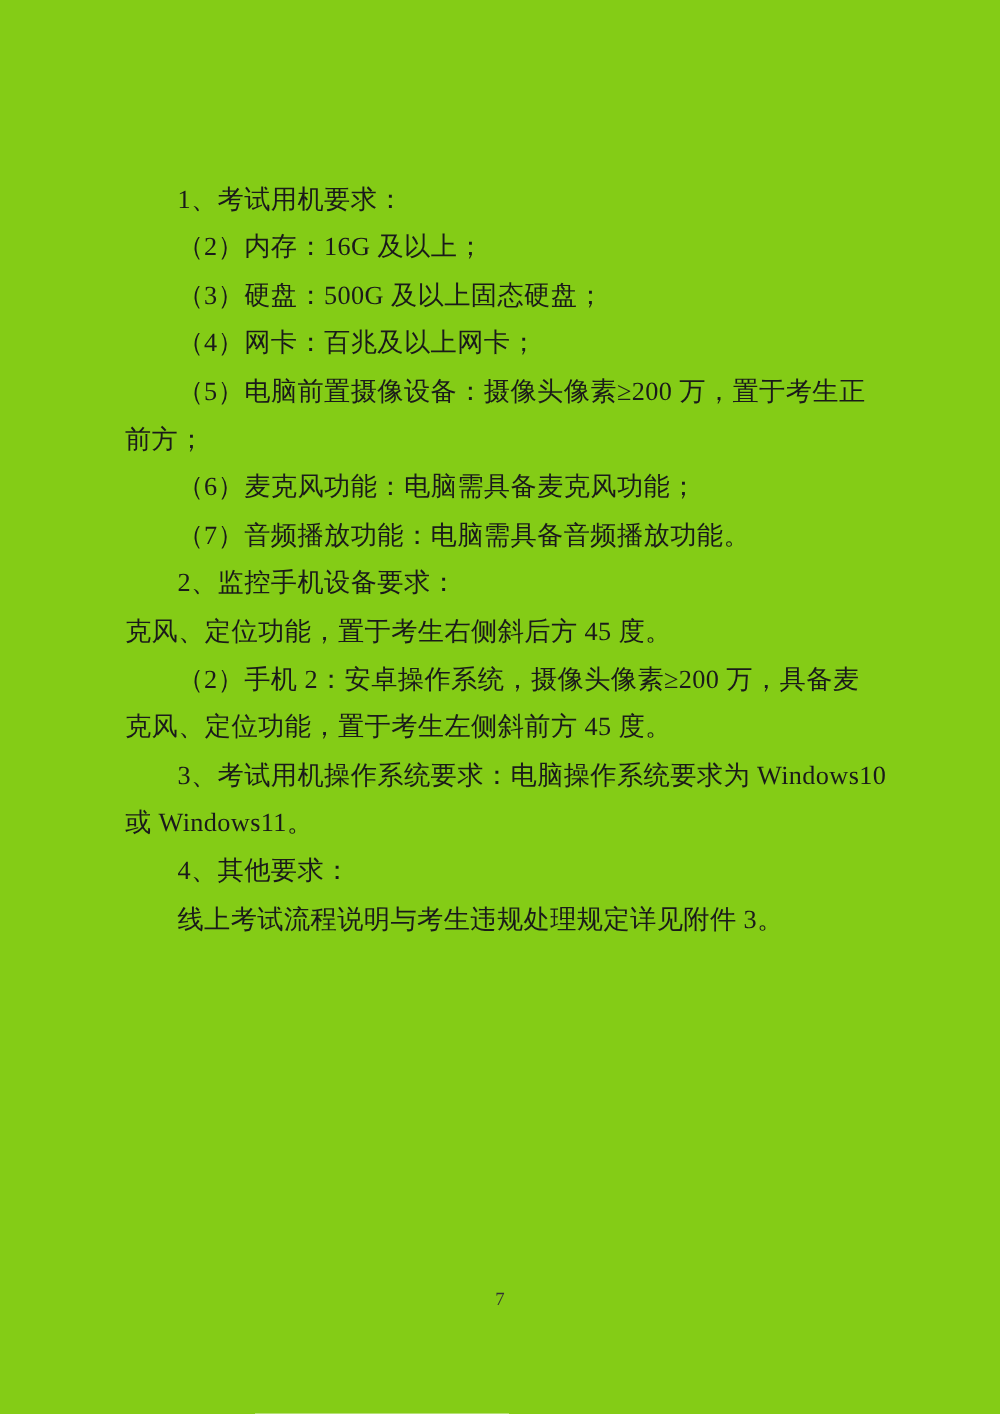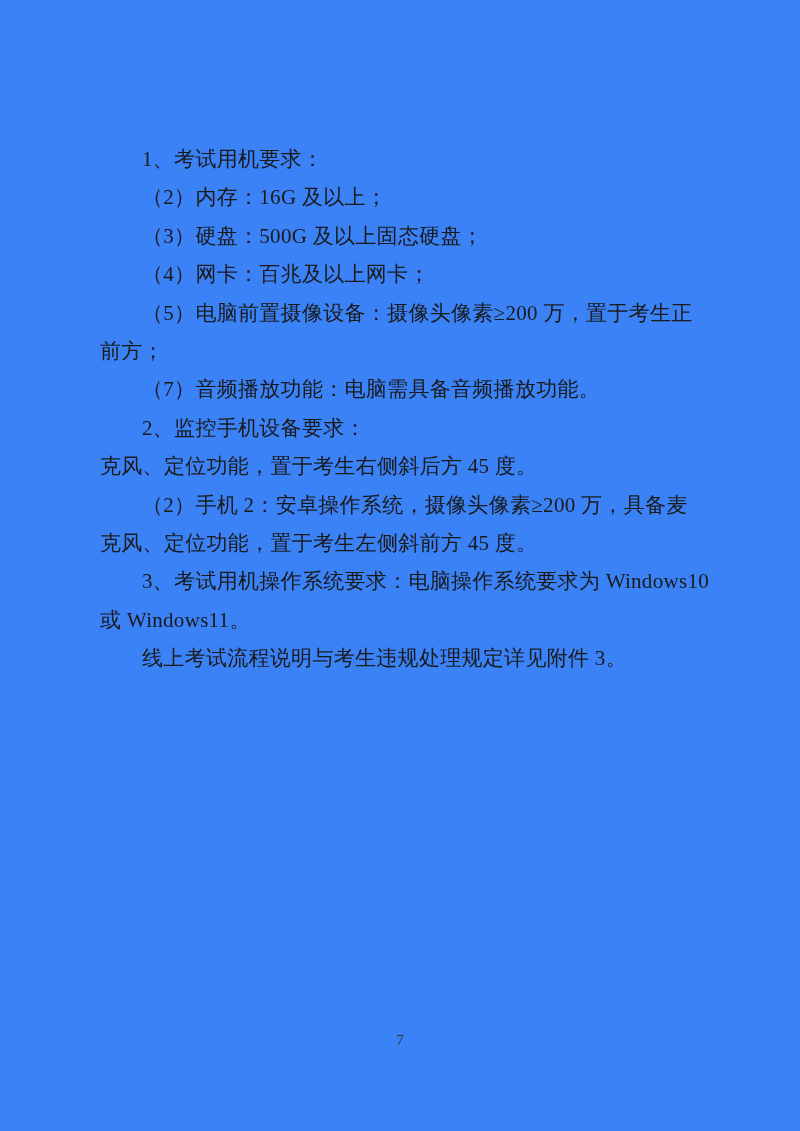--- a/index.html
+++ b/index.html
@@ -6,21 +6,21 @@
   html, body {
     width: 800px;
     height: 1131px;
     background: #ffffff;
     font-family: "Liberation Serif", "DejaVu Serif", serif;
   }
   .page {
     position: relative;
     width: 800px;
     height: 1131px;
-    background: #3b82f6;
+    background: #84cc16;
     overflow: hidden;
     color: #1a1a1a;
   }
   .content {
     position: absolute;
     left: 100px;
     top: 140px;
     width: 608px;
     font-size: 21px;
     line-height: 38.4px;
@@ -48,25 +48,27 @@
 <body>
 
 <div class="page">
   <div class="content" id="content">
       <div class="line indent">1、考试用机要求：</div>
       <div class="line indent">（2）内存：16G 及以上；</div>
       <div class="line indent">（3）硬盘：500G 及以上固态硬盘；</div>
       <div class="line indent">（4）网卡：百兆及以上网卡；</div>
       <div class="line indent">（5）电脑前置摄像设备：摄像头像素≥200 万，置于考生正</div>
       <div class="line">前方；</div>
+      <div class="line indent">（6）麦克风功能：电脑需具备麦克风功能；</div>
       <div class="line indent">（7）音频播放功能：电脑需具备音频播放功能。</div>
       <div class="line indent">2、监控手机设备要求：</div>
       <div class="line">克风、定位功能，置于考生右侧斜后方 45 度。</div>
       <div class="line indent">（2）手机 2：安卓操作系统，摄像头像素≥200 万，具备麦</div>
       <div class="line">克风、定位功能，置于考生左侧斜前方 45 度。</div>
       <div class="line indent">3、考试用机操作系统要求：电脑操作系统要求为 Windows10</div>
       <div class="line">或 Windows11。</div>
+      <div class="line indent">4、其他要求：</div>
       <div class="line indent">线上考试流程说明与考生违规处理规定详见附件 3。</div>
     </div>
   <div class="footer">
     <span>7</span>
   </div>
 </div>
 
 </body></html>

